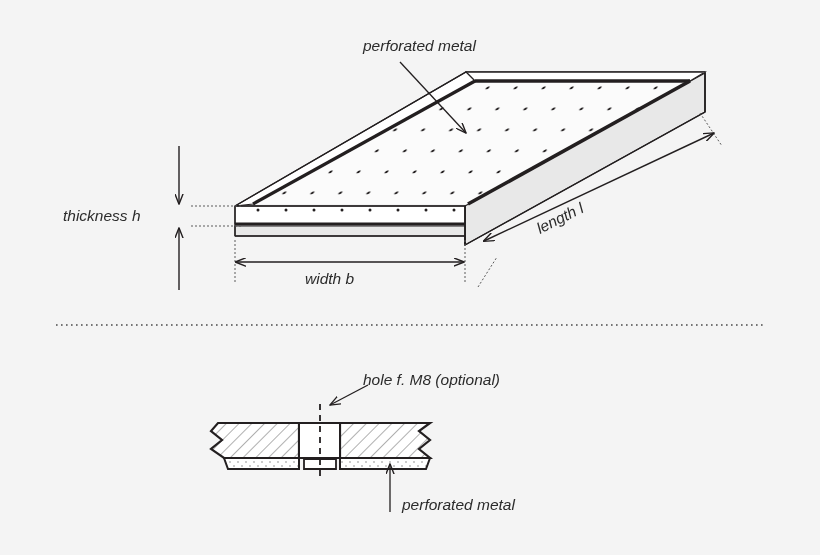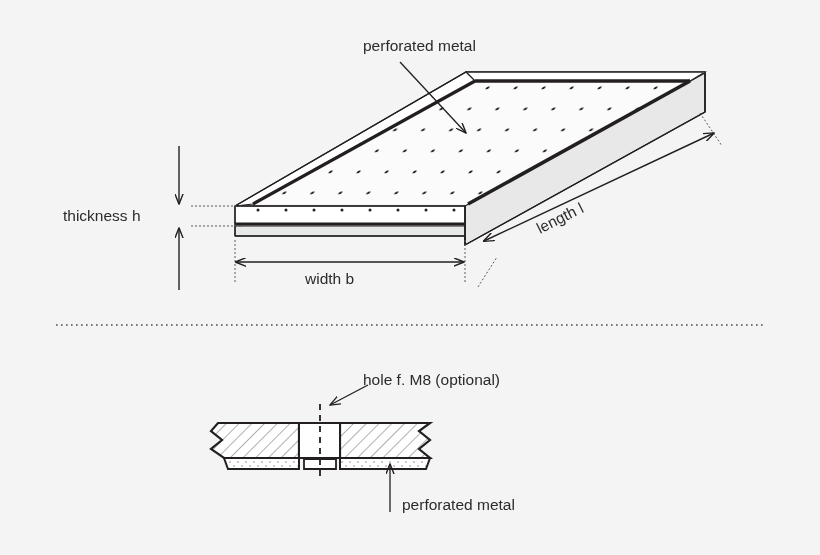--- a/index.html
+++ b/index.html
@@ -13,20 +13,21 @@
     position: relative;
     overflow: hidden;
     font-family: "Liberation Sans", sans-serif;
     background: #f4f4f4;
   }
   #root {
     position: absolute;
     left: 0; top: 0;
     width: 820px;
     height: 555px;
+    font-style: italic;
   }
   svg.canvas {
     position: absolute;
     left: 0; top: 0;
     width: 820px;
     height: 555px;
     display: block;
   }
   text {
     font-family: "Liberation Sans", sans-serif;

